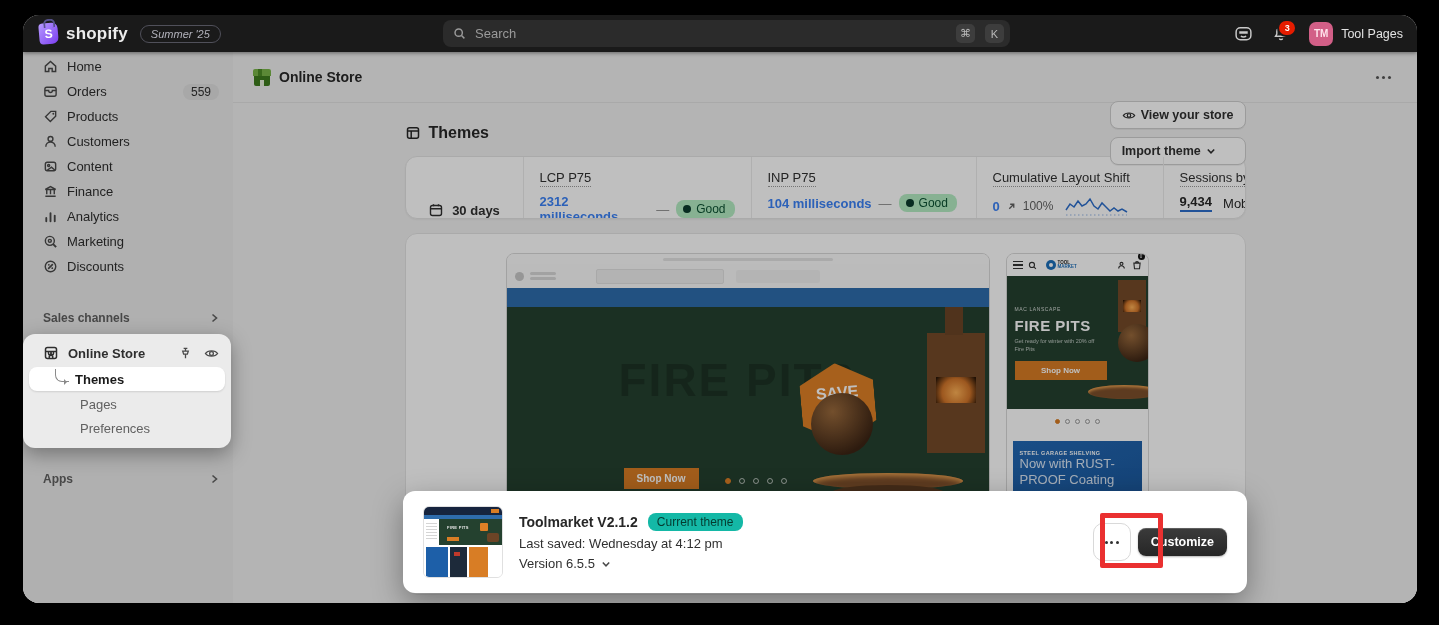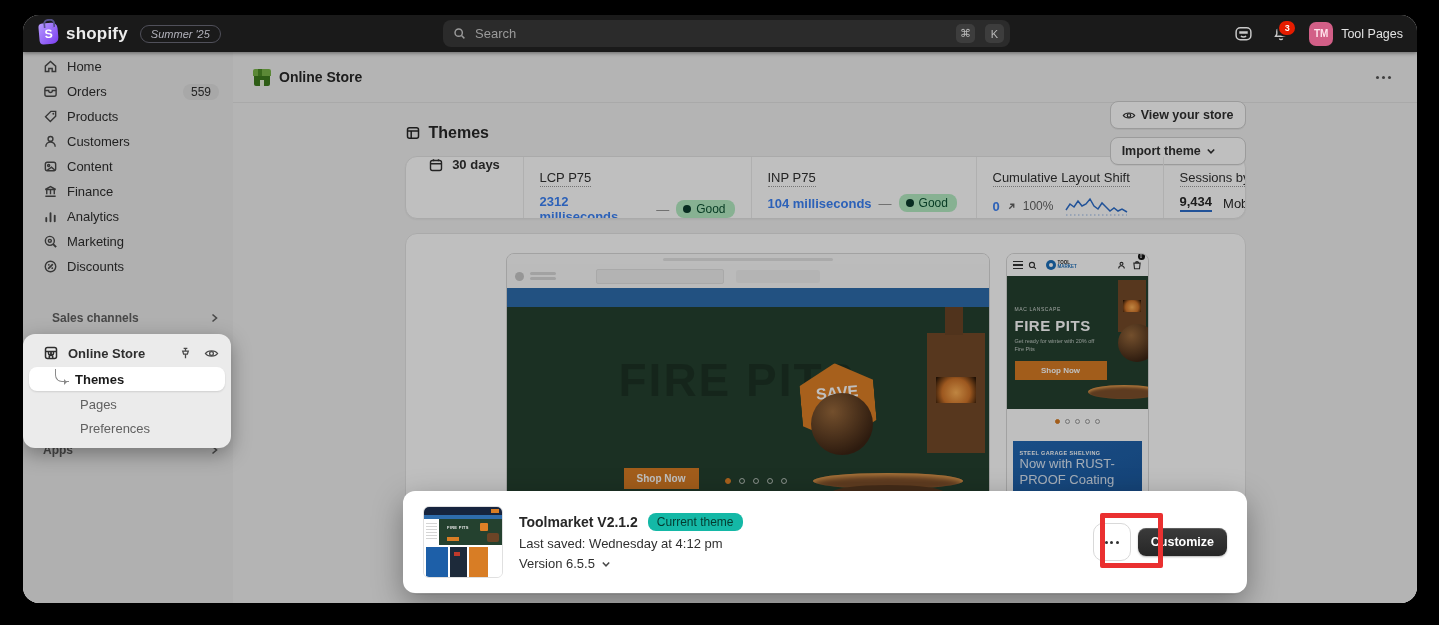--- a/index.html
+++ b/index.html
@@ -79,21 +79,21 @@
   .section-title{font-size:16px;font-weight:700;color:#272727;}
   .head-actions{margin-left:auto;display:flex;gap:8px;flex-direction:column;}
   .btn-secondary{height:28px;display:flex;align-items:center;gap:5px;background:#fff;border:1px solid #cfcfcf;
        border-radius:8px;padding:0 11px;font-size:12.5px;font-weight:600;color:#303030;cursor:pointer;
        box-shadow:0 1px 0 rgba(0,0,0,.05);font-family:inherit;}
 
   
   .stats{margin-top:5px;height:63px;background:#fff;border:1px solid #e3e3e3;border-radius:12px;
        display:flex;box-sizing:border-box;overflow:hidden;box-shadow:0 1px 2px rgba(0,0,0,.05);}
   .stat-cell{border-left:1px solid #ebebeb;padding:11px 16px 0 16px;box-sizing:border-box;}
-  .stat-cell:first-child{border-left:none;display:flex;align-items:flex-start;gap:8px;padding-top:0;
+  .stat-cell:first-child{border-left:none;display:flex;align-items:flex-end;gap:8px;padding-top:0;
        justify-content:center;width:117px;flex:0 0 auto;}
   .range-label{font-size:13px;font-weight:550;color:#303030;}
   .stat-label{display:inline-block;font-size:13px;color:#303030;border-bottom:1px dotted #9a9a9a;
        padding-bottom:1px;margin-bottom:7px;cursor:help;}
   .stat-value-row{display:flex;align-items:center;gap:7px;}
   .stat-value{font-size:13px;font-weight:700;color:#3b82f6;}
   .sep{color:#8a8a8a;font-size:13px;}
   .pill-good{display:flex;align-items:center;gap:5px;background:#b4edc3;color:#0c5132;font-size:12px;
        border-radius:8px;padding:2px 9px 2px 7px;}
   .pill-good i{width:8px;height:8px;border-radius:50%;background:#0b3b2c;}
@@ -325,21 +325,21 @@
       </div>
       <div class="nav-item">
         <svg width="15" height="15" viewBox="0 0 16 16" fill="none" stroke="#4a4a4a" stroke-width="1.5">
             <circle cx="8" cy="8" r="5.6"></circle>
             <path d="M6 10 L10 6 M6.2 6.2 h.1 M9.8 9.8 h.1" stroke-linecap="round" stroke-width="1.8"></path>
           </svg>
         <span class="nav-label">Discounts</span>
       </div>
     </div>
 
-    <div class="side-header" style="top:259px;margin-left:9px;">
+    <div class="side-header" style="top:259px;">
       <span>Sales channels</span>
       <svg class="chev" width="10" height="10" viewBox="0 0 10 10" fill="none" stroke="#616161" stroke-width="1.6">
           <path d="M3.5 1.5 L7.5 5 L3.5 8.5"></path>
         </svg>
     </div>
 
     <div class="os-card">
       <div class="os-row">
         <svg width="16" height="16" viewBox="0 0 16 16" fill="none" stroke="#2e2e2e" stroke-width="1.5">
             <rect x="2.5" y="2.5" width="11" height="11" rx="2"></rect>
@@ -361,21 +361,21 @@
         <span>Themes</span>
       </div>
       <div class="os-child">
         <span>Pages</span>
       </div>
       <div class="os-child">
         <span>Preferences</span>
       </div>
     </div>
 
-    <div class="side-header" style="top:391px;">
+    <div class="side-header" style="top:420px;">
       <span>Apps</span>
       <svg class="chev" width="10" height="10" viewBox="0 0 10 10" fill="none" stroke="#616161" stroke-width="1.6">
           <path d="M3.5 1.5 L7.5 5 L3.5 8.5"></path>
         </svg>
     </div>
   </nav>
 
   <main class="main">
     <div class="main-header">
       <span class="shop-ic">

